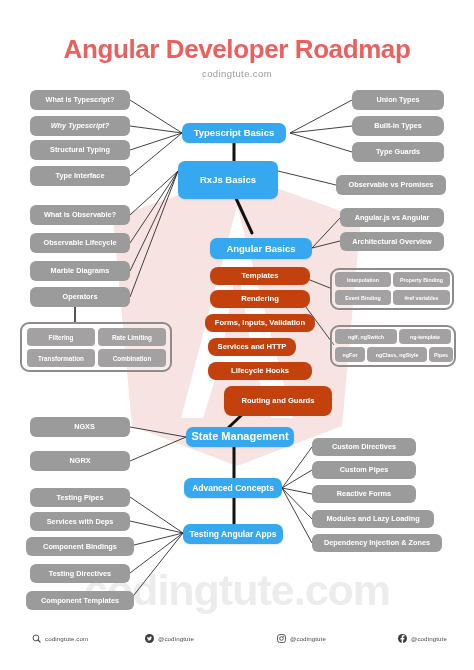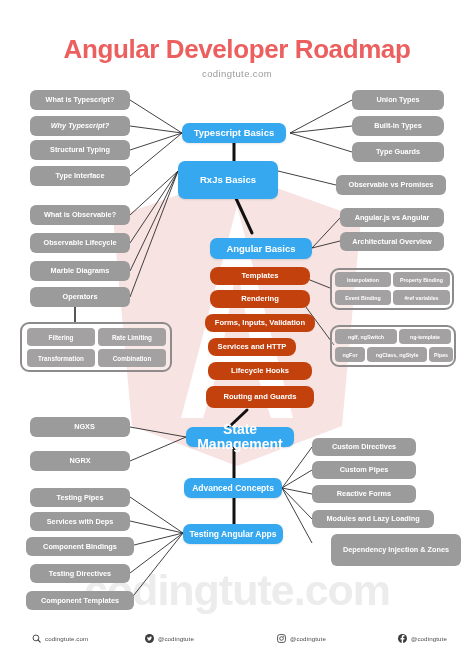--- a/index.html
+++ b/index.html
@@ -173,45 +173,45 @@
   <div class="node n-blue" style="left:210px;top:238px;width:102px;height:21px;">Angular Basics</div>
 
   <div class="node n-gray" style="left:340px;top:208px;width:104px;height:19px;">Angular.js vs Angular</div>
   <div class="node n-gray" style="left:340px;top:232px;width:104px;height:19px;">Architectural Overview</div>
 
   <div class="node n-dark" style="left:210px;top:267px;width:100px;height:18px;">Templates</div>
   <div class="node n-dark" style="left:210px;top:290px;width:100px;height:18px;">Rendering</div>
   <div class="node n-dark" style="left:205px;top:314px;width:110px;height:18px;">Forms, Inputs, Validation</div>
   <div class="node n-dark" style="left:208px;top:338px;width:88px;height:18px;">Services and HTTP</div>
   <div class="node n-dark" style="left:208px;top:362px;width:104px;height:18px;">Lifecycle Hooks</div>
-  <div class="node n-dark" style="left:206px;top:386px;width:108px;height:22px;text-align:right;">Routing and Guards</div>
+  <div class="node n-dark" style="left:224px;top:386px;width:108px;height:30px;text-align:right;">Routing and Guards</div>
 
   <div class="groupbox" style="left:330px;top:268px;width:124px;height:42px;border-width:2px;"></div>
   <div class="n-chip" style="left:335px;top:272px;width:56px;height:15px;">Interpolation</div>
   <div class="n-chip" style="left:393px;top:272px;width:57px;height:15px;">Property Binding</div>
   <div class="n-chip" style="left:335px;top:290px;width:56px;height:15px;">Event Binding</div>
   <div class="n-chip" style="left:393px;top:290px;width:57px;height:15px;">#ref variables</div>
 
   <div class="groupbox" style="left:330px;top:325px;width:126px;height:42px;border-width:2px;"></div>
   <div class="n-chip" style="left:335px;top:329px;width:62px;height:15px;">ngIf, ngSwitch</div>
   <div class="n-chip" style="left:399px;top:329px;width:52px;height:15px;">ng-template</div>
   <div class="n-chip" style="left:335px;top:347px;width:30px;height:15px;">ngFor</div>
   <div class="n-chip" style="left:367px;top:347px;width:60px;height:15px;">ngClass, ngStyle</div>
   <div class="n-chip" style="left:429px;top:347px;width:24px;height:15px;">Pipes</div>
 
-  <div class="node n-blue" style="left:186px;top:427px;width:108px;height:20px;font-size:14px;">State Management</div>
+  <div class="node n-blue" style="left:186px;top:427px;width:108px;height:20px;font-size:11px;">State Management</div>
   <div class="node n-gray" style="left:30px;top:417px;width:100px;height:20px;padding-left:13px;">NGXS</div>
   <div class="node n-gray" style="left:30px;top:451px;width:100px;height:20px;">NGRX</div>
 
   <div class="node n-blue" style="left:184px;top:478px;width:98px;height:20px;font-size:8.5px;">Advanced Concepts</div>
   <div class="node n-gray" style="left:312px;top:438px;width:104px;height:18px;">Custom Directives</div>
   <div class="node n-gray" style="left:312px;top:461px;width:104px;height:18px;">Custom Pipes</div>
   <div class="node n-gray" style="left:312px;top:485px;width:104px;height:18px;">Reactive Forms</div>
   <div class="node n-gray" style="left:312px;top:510px;width:122px;height:18px;">Modules and Lazy Loading</div>
-  <div class="node n-gray" style="left:312px;top:534px;width:130px;height:32px;margin-left:19px;">Dependency Injection &amp; Zones</div>
+  <div class="node n-gray" style="left:312px;top:534px;width:130px;height:18px;">Dependency Injection &amp; Zones</div>
 
   <div class="node n-blue" style="left:183px;top:524px;width:100px;height:20px;font-size:8.5px;">Testing Angular Apps</div>
   <div class="node n-gray" style="left:30px;top:488px;width:100px;height:19px;">Testing Pipes</div>
   <div class="node n-gray" style="left:30px;top:512px;width:100px;height:19px;">Services with Deps</div>
   <div class="node n-gray" style="left:26px;top:537px;width:108px;height:19px;">Component Bindings</div>
   <div class="node n-gray" style="left:30px;top:564px;width:100px;height:19px;">Testing Directives</div>
   <div class="node n-gray" style="left:26px;top:591px;width:108px;height:19px;">Component Templates</div>
 
   <div class="footer">
 

